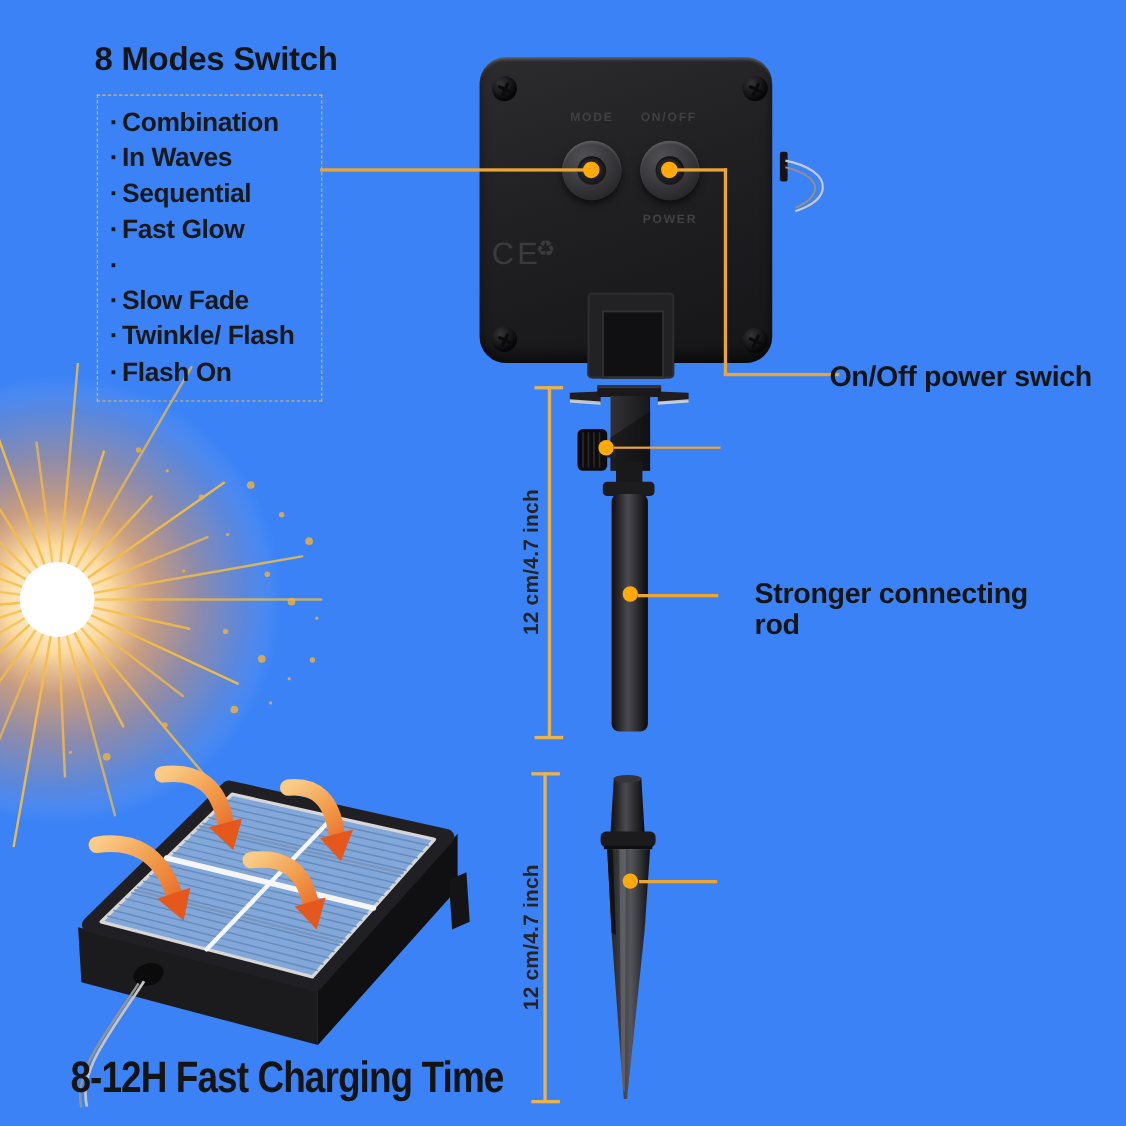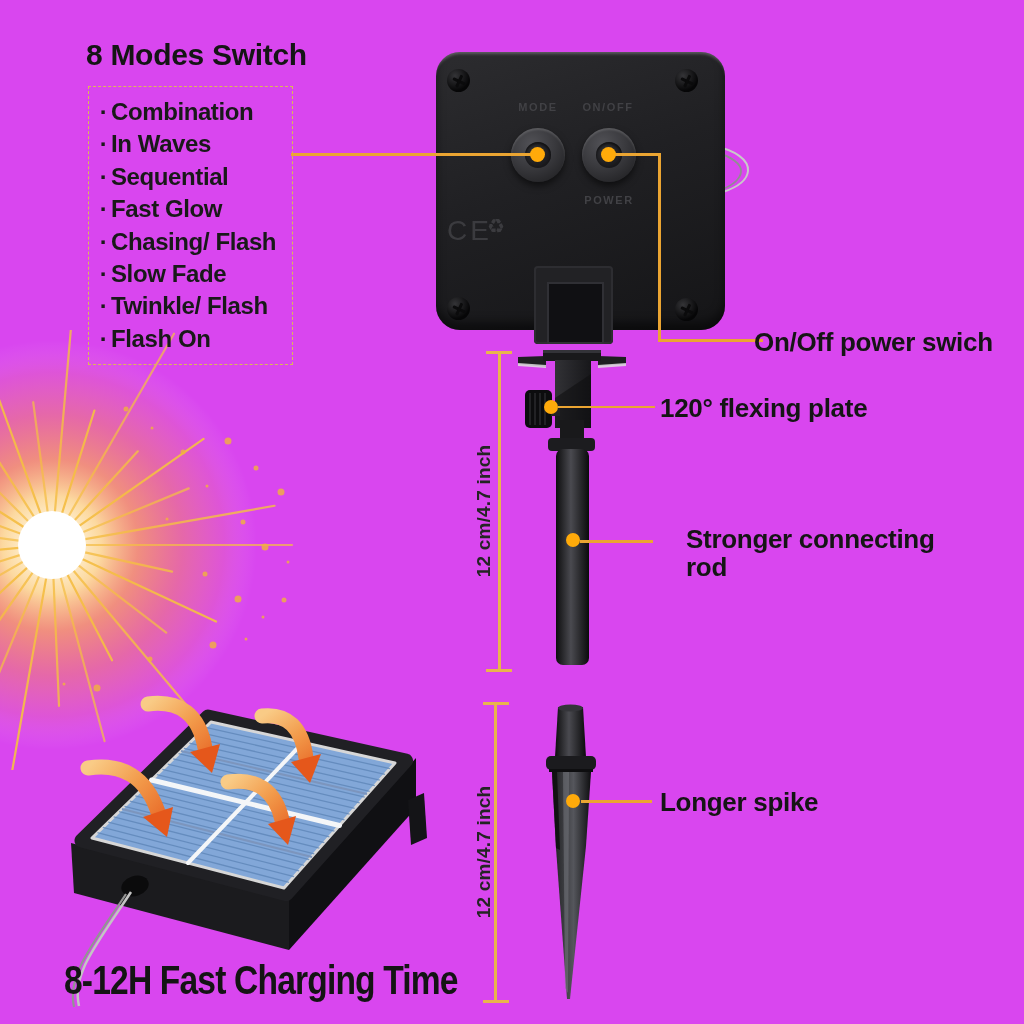--- a/index.html
+++ b/index.html
@@ -1,29 +1,29 @@
 <!DOCTYPE html>
 <html style="--accent: #EBA532; --accent-light: #E9B44C; --dot: #FFAA0A; --text: #151515; --dash-border: #DCB954; --panel-blue: #82A7D8; --arrow-light: #F9CB86; --arrow-dark: #E55A1D; --sun-glow: #F8A75A;"><head>
 <meta charset="utf-8">
 <style>
   html,body{margin:0;padding:0;background:#fff;}
-  .canvas{position:relative;width:1024px;height:1024px;background:#d946ef;overflow:hidden;
+  .canvas{position:relative;width:1024px;height:1024px;background:#3b82f6;overflow:hidden;
           font-family:"Liberation Sans",sans-serif;color:var(--text,#151515);}
   .abs{position:absolute;}
   svg.abs{display:block;}
 
   
   .modes-title{left:86px;top:38px;font-size:30px;font-weight:bold;letter-spacing:-0.3px;z-index:5;}
   .modes-box{left:88px;top:86px;width:203px;height:277px;border:1px dashed var(--dash-border,#DCB954);z-index:5;}
   .modes-list{list-style:none;margin:0;padding:9px 0 0 7px;}
   .modes-list li{display:flex;font-size:24px;font-weight:bold;line-height:32.4px;color:#191919;letter-spacing:-0.4px;}
   .bullet{width:15px;text-align:center;flex:0 0 15px;}
 
   
-  .cbox{left:436px;top:52px;width:289px;height:278px;border-radius:24px;z-index:3;
+  .cbox{left:436px;top:52px;width:266px;height:278px;border-radius:24px;z-index:3;
         background:linear-gradient(160deg,#2c2c2f 0%,#202023 45%,#151517 100%);
         box-shadow:inset 0 4px 3px -2px rgba(255,255,255,.25), inset 0 -8px 10px rgba(0,0,0,.5);}
   .screw{position:absolute;width:23px;height:23px;border-radius:50%;
          background:radial-gradient(circle at 35% 30%,#343437,#060607 68%);}
   .screw::before,.screw::after{content:"";position:absolute;left:50%;top:50%;background:#0b0b0c;border-radius:1px;}
   .screw::before{width:13px;height:2.5px;transform:translate(-50%,-50%) rotate(25deg);}
   .screw::after{width:2.5px;height:13px;transform:translate(-50%,-50%) rotate(25deg);}
   .engraved{position:absolute;font-size:11px;font-weight:bold;letter-spacing:1.6px;color:#414145;text-align:center;}
   .knob{position:absolute;width:54px;height:54px;border-radius:50%;
         background:radial-gradient(circle at 38% 30%,#515156,#3a3a3e 45%,#27272a 78%,#1c1c1f);
@@ -137,21 +137,20 @@
       <li>
           <span class="bullet">·</span>
           <span>Sequential</span>
         </li>
       <li>
           <span class="bullet">·</span>
           <span>Fast Glow</span>
         </li>
       <li>
           <span class="bullet">·</span>
-          <span>Chasing/ Flash</span>
         </li>
       <li>
           <span class="bullet">·</span>
           <span>Slow Fade</span>
         </li>
       <li>
           <span class="bullet">·</span>
           <span>Twinkle/ Flash</span>
         </li>
       <li>
@@ -230,21 +229,20 @@
     <rect x="525" y="390" width="27" height="38" rx="5" fill="#0c0c0e"></rect>
     <path d="M530,393 V425 M535,393 V425 M540,393 V425 M545,393 V425" stroke="#2a2a2e" stroke-width="1.5"></path>
     <rect x="551" y="404" width="9" height="12" fill="#212125"></rect>
     <rect x="560" y="420" width="24" height="22" fill="#19191b"></rect>
     <rect x="548" y="438" width="47" height="13" rx="4" fill="#1c1c1f"></rect>
     <rect x="556" y="449" width="33" height="216" rx="7" fill="url(#rodGrad)"></rect>
   </svg>
 
   <div class="abs line" style="left:558px;top:405.5px;width:97px;height:2.5px"></div>
   <div class="abs dot" style="left:544px;top:400px"></div>
-  <div class="abs callout-label" style="left:660px;top:393px">120° flexing plate</div>
 
   <div class="abs line" style="left:580px;top:540px;width:73px;height:2.5px"></div>
   <div class="abs dot" style="left:566px;top:533px"></div>
   <div class="abs callout-label wrap" style="left:686px;top:525px">Stronger connecting rod</div>
 
   <div class="abs mline" style="left:483px;top:702px;width:26px;height:2.5px"></div>
   <div class="abs mline" style="left:494px;top:702px;width:2.5px;height:300px"></div>
   <div class="abs mline" style="left:483px;top:1000px;width:26px;height:2.5px"></div>
   <div class="abs measure-text" style="left:400px;top:840px">12 cm/4.7 inch</div>
 
@@ -260,21 +258,20 @@
     <ellipse cx="570.5" cy="708" rx="12.5" ry="3.5" fill="#35353a"></ellipse>
     <rect x="546" y="756" width="50" height="14" rx="5" fill="#1b1b1e"></rect>
     <rect x="549" y="769" width="44" height="3" fill="#0e0e10"></rect>
     <polygon points="552,772 591,772 586,846 570,999 567,999 556,848" fill="url(#bladeGrad)"></polygon>
     <polygon points="563,772 569,772 568,993 565,988" fill="#75767d" opacity=".55"></polygon>
     <polygon points="552,772 557,772 560,850 556,848" fill="#0c0c0d" opacity=".8"></polygon>
   </svg>
 
   <div class="abs line" style="left:581px;top:800px;width:71px;height:2.5px"></div>
   <div class="abs dot" style="left:566px;top:794px"></div>
-  <div class="abs callout-label" style="left:660px;top:787px">Longer spike</div>
 
   <svg class="abs" style="left:30px;top:655px;z-index:2" width="420" height="360" viewBox="30 655 420 360">
     <defs>
       <linearGradient id="arw1" gradientUnits="userSpaceOnUse" x1="148" y1="704" x2="212" y2="773">
         <stop offset="0%" stop-color="#F9CB86"></stop>
           <stop offset="45%" stop-color="#F29A4A"></stop>
           <stop offset="100%" stop-color="#E55A1D"></stop>
       </linearGradient>
       <linearGradient id="arw2" gradientUnits="userSpaceOnUse" x1="262" y1="716" x2="310" y2="783">
         <stop offset="0%" stop-color="#F9CB86"></stop>

